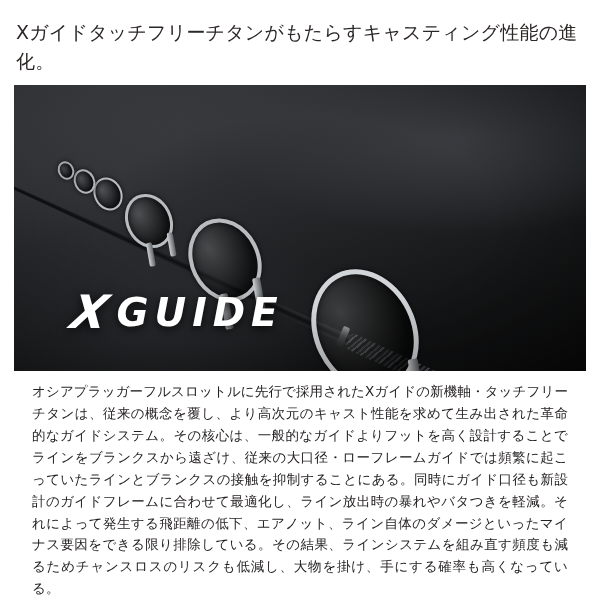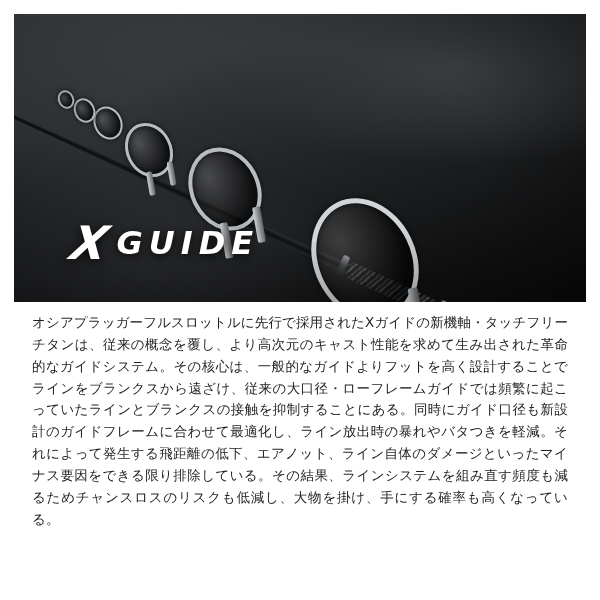--- a/index.html
+++ b/index.html
@@ -176,37 +176,38 @@
   }
   .hero-logo .x {
     font-size: 46px;
     font-weight: 800;
     margin-right: 4px;
     transform: skewX(-12deg);
   }
   .hero-logo .word {
     font-weight: 600;
     letter-spacing: 6px;
-    font-size: 32px;
+    font-size: 39px;
   }
   .body-copy {
     font-size: 13.5px;
     line-height: 1.62;
     text-align: justify;
     color: #231f20;
     margin: 0 18px;
     font-family: "DejaVu Sans", "Liberation Sans", sans-serif;
     letter-spacing: 0.1px;
   }
 </style>
 </head>
 <body>
 
 <div class="page">
 
+  <h1 class="headline">Xガイドタッチフリーチタンがもたらすキャスティング性能の進化。</h1>
 
   <div class="hero">
 
     <div class="rod">
       <div class="rod-blank taper"></div>
       <div class="rod-wrap w1"></div>
 
       <div class="rod-band b1"></div>
       <div class="rod-band b2"></div>
 

